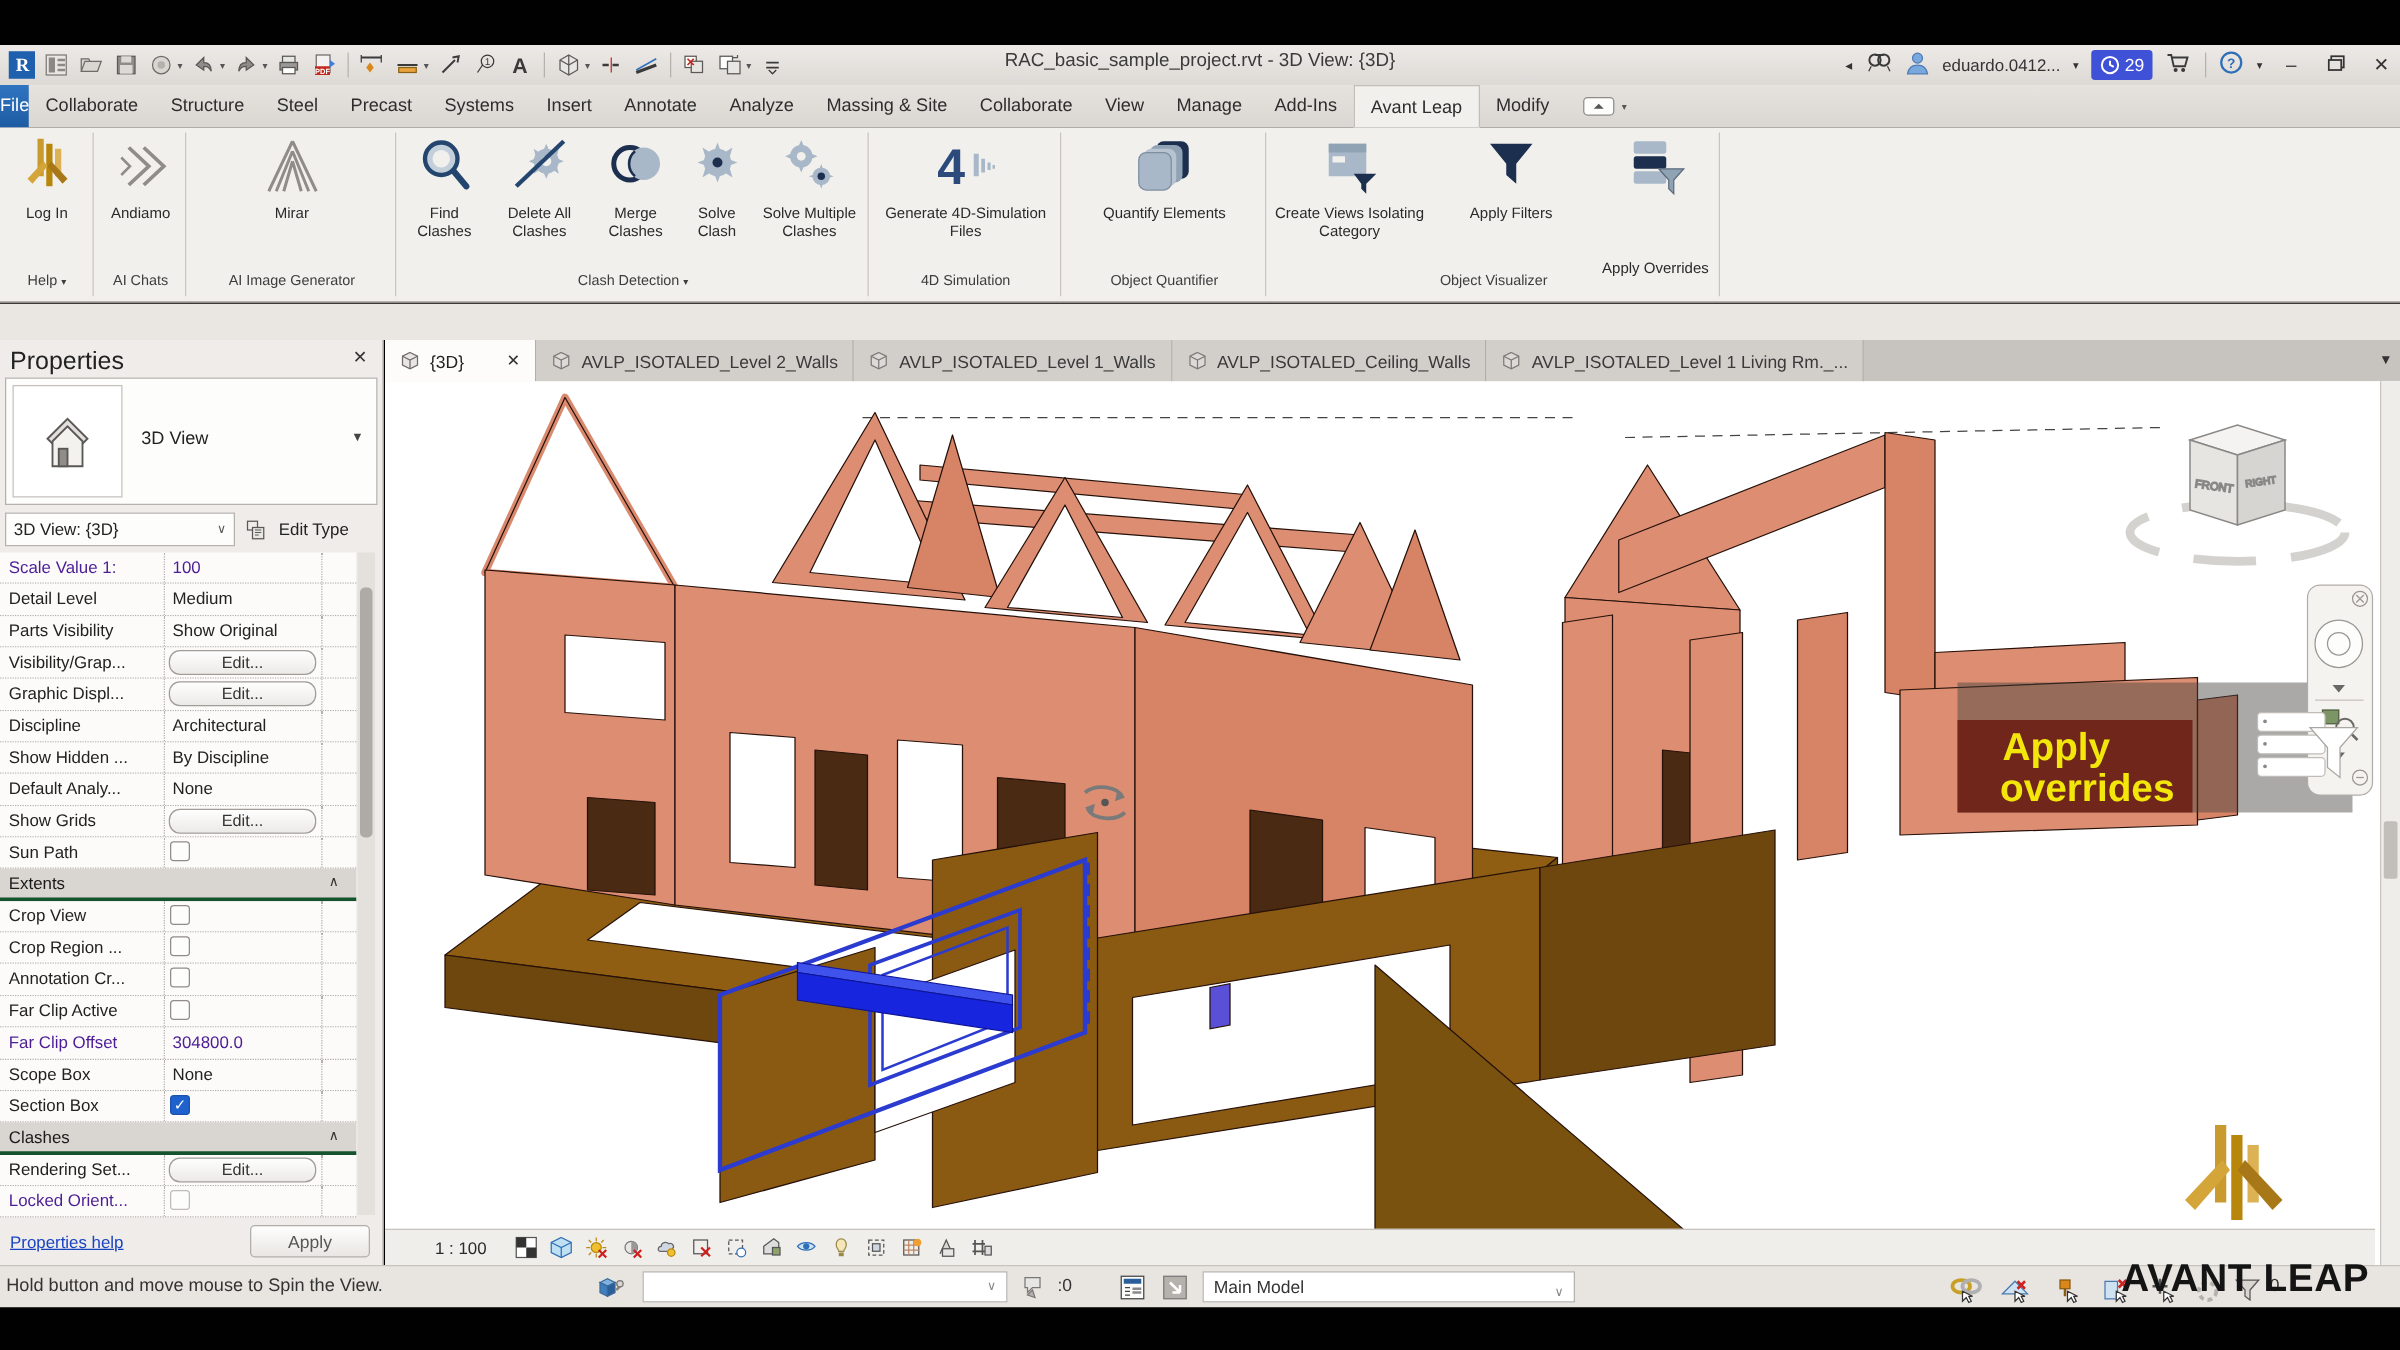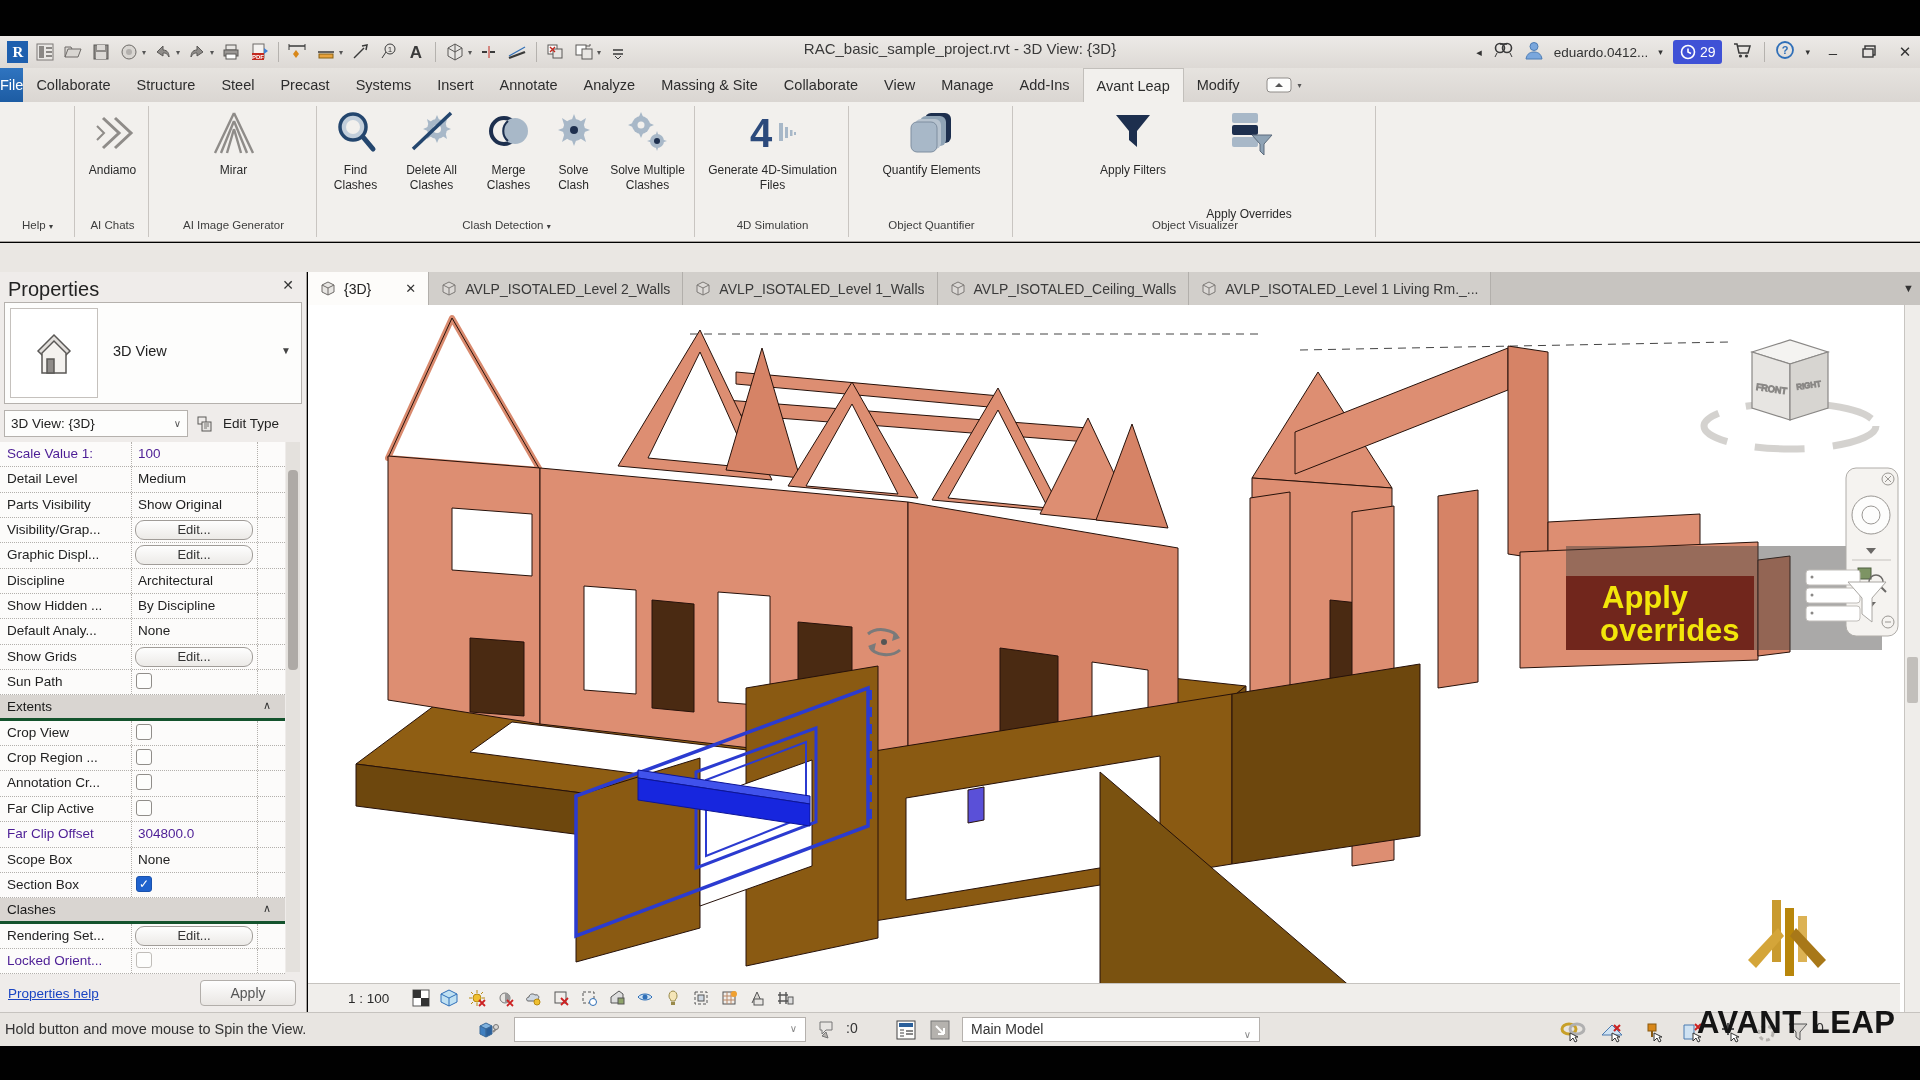--- a/index.html
+++ b/index.html
@@ -315,20 +315,36 @@
         <svg width="26" height="16">
           <rect x="1" y="1" width="24" height="14" rx="3" fill="#fdfdfc" stroke="#8f8c89"></rect>
           <path d="M9 10 L13 6 L17 10" fill="#555"></path>
         </svg>
         <span style="font-size:8px;color:#555;">▾</span>
       </div>
   </div>
 
   <div class="abs" id="ribbon">
     <div class="rgroup" style="left:0;width:75px;">
+      <div class="rbtns">
+          <div class="rbtn" style="width:62px;">
+        <span class="bicon">
+              <svg width="40" height="48" viewBox="0 0 40 48">
+                <g fill="#c99a2e">
+                  <rect x="12" y="2" width="5" height="30"></rect>
+                  <rect x="19" y="6" width="5" height="34" fill="#b8860b"></rect>
+                  <rect x="26" y="10" width="5" height="22" fill="#dcb254"></rect>
+                  <path d="M4 34 L17 20 L20 24 L8 38 Z" fill="#d4a539"></path>
+                  <path d="M36 34 L23 20 L20 24 L32 38 Z" fill="#a87818"></path>
+                </g>
+              </svg>
+            </span>
+        <span>Log In</span>
+          </div>
+        </div>
       <div class="glabel"><span>Help</span> <span style="font-size:8px;">▾</span></div>
       <div class="gdiv"></div>
     </div>
     <div class="rgroup" style="left:76px;width:73px;">
       <div class="rbtns">
           <div class="rbtn" style="width:70px;">
         <span class="bicon">
               <svg width="44" height="46">
                 <g fill="none" stroke="#8f8c89" stroke-width="3">
                   <path d="M12 8 L28 23 L12 38"></path>
@@ -460,20 +476,31 @@
               </svg>
             </span>
         <span>Quantify Elements</span>
           </div>
         </div>
       <div class="glabel">Object Quantifier</div>
       <div class="gdiv"></div>
     </div>
     <div class="rgroup" style="left:1014px;width:362px;">
       <div class="rbtns" style="gap:20px;">
+        <div class="rbtn" style="width:132px;">
+          <span class="bicon">
+              <svg width="50" height="48">
+                <rect x="8" y="6" width="30" height="26" fill="#a8b8c8"></rect>
+                <rect x="8" y="6" width="30" height="7" fill="#8fa3b5"></rect>
+                <rect x="11" y="16" width="10" height="5" fill="#f2f0ed"></rect>
+                <path d="M28 30 L46 30 L38 38 L38 46 L34 42 L34 38 Z" fill="#1d2f4e"></path>
+              </svg>
+            </span>
+          <span>Create Views Isolating Category</span>
+          </div>
         <div class="rbtn" style="width:88px;">
           <span class="bicon">
               <svg width="46" height="48">
                 <path d="M6 6 L40 6 L27 22 L27 38 L19 31 L19 22 Z" fill="#1d2f4e"></path>
               </svg>
             </span>
           <span>Apply Filters</span>
           </div>
         <div class="rbtn" style="width:104px;gap:44px;">
           <span class="bicon">

